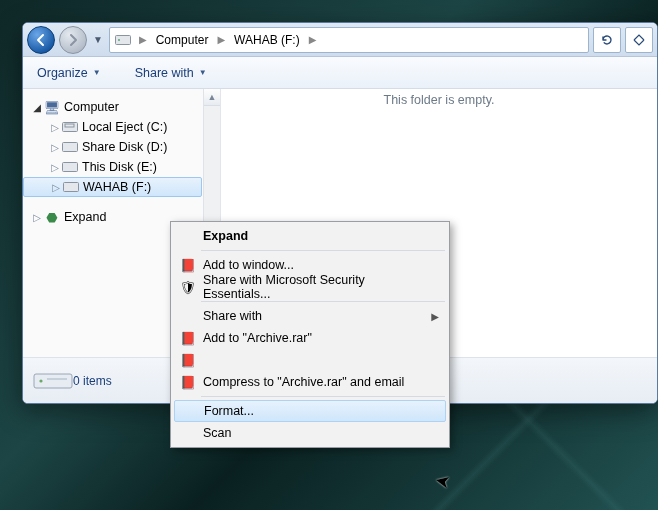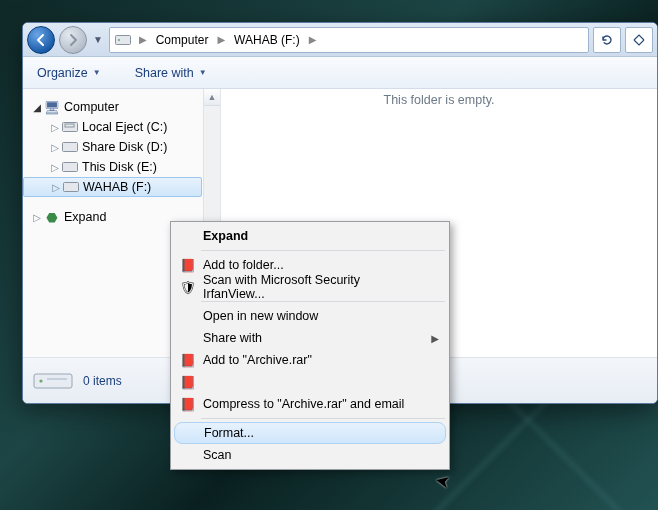--- a/index.html
+++ b/index.html
@@ -36,28 +36,28 @@
   .tree-item { display:flex; align-items:center; height:20px; padding-left:8px; white-space:nowrap; }
   .tree-item .twisty { width:12px; font-size:10px; color:#7b8a9e; text-align:center; }
   .tree-item .twisty.open { color:#333; }
   .tree-item .ticon { width:18px; display:inline-flex; align-items:center; justify-content:center; margin-right:3px; font-size:13px; }
   .tree-item.depth1 { padding-left:26px; }
   .tree-item.sel { background: linear-gradient(#e7f2fd,#cfe6fb); border:1px solid #9ec7f0; border-radius:2px; margin-right:18px; }
   .tree-group { margin-bottom:10px; }
 
   .content-pane { flex:1; background:#fff; display:flex; align-items:flex-start; justify-content:center; padding-top:4px; color:#6c7a88; font-size:12.5px; }
 
-  .status-row { height:46px; border-top:1px solid #dde3ea; background: linear-gradient(#f3f6fa,#e7edf4); display:flex; align-items:center; padding:0 10px; gap:10px; font-size:12px; color:#1a3e7a; }
+  .status-row { height:46px; border-top:1px solid #dde3ea; background: linear-gradient(#f3f6fa,#e7edf4); display:flex; align-items:center; padding:0 10px; font-size:12px; color:#1a3e7a; }
   .status-icon { width:40px; height:32px; display:flex; align-items:center; justify-content:center; }
 
   
   .ctx { position:absolute; left:170px; top:221px; width:280px; background:#f2f2f2; border:1px solid #9a9da2; box-shadow: 3px 3px 8px rgba(0,0,0,0.35); font-size:12.5px; padding:3px 2px; }
   .ctx-item { display:flex; align-items:center; height:22px; padding: 0 24px 0 30px; position:relative; }
   .ctx-item.bold { font-weight:700; }
-  .ctx-item.hover { background: linear-gradient(#e7f2fd,#cfe6fb); border:1px solid #aed2f4; border-radius:8px; margin:0 1px; padding-left:29px; }
+  .ctx-item.hover { background: linear-gradient(#e7f2fd,#cfe6fb); border:1px solid #aed2f4; border-radius:2px; margin:0 1px; padding-left:29px; }
   .ctx-item .cicon { position:absolute; left:6px; width:18px; text-align:center; font-size:13px; }
   .ctx-item .sub { position:absolute; right:8px; font-size:10px; color:#555; }
   .ctx-sep { height:1px; background:#d6d9dd; margin:3px 2px 3px 28px; }
 
   .cursor { position:absolute; left:435px; top:470px; font-size:18px; color:#000; text-shadow: 0 0 2px #fff; pointer-events:none; transform: scaleX(-1) rotate(-12deg); }
 
   
   .drive-ic rect { fill:#e4e8ec; stroke:#8a94a0; stroke-width:1; }
   .pc-ic { color:#4a6a9a; }
 
@@ -200,30 +200,27 @@
   </div>
 </div>
 
 <div class="ctx" id="ctx">
     <div class="ctx-item bold">
       <span>Expand</span>
     </div>
     <div class="ctx-sep"></div>
     <div class="ctx-item">
       <span class="cicon">📕</span>
-      <span>Add to folder...</span>
+      <span>Add to window...</span>
     </div>
     <div class="ctx-item">
       <span class="cicon">🛡</span>
-      <span>Scan with Microsoft Security IrfanView...</span>
+      <span>Share with Microsoft Security Essentials...</span>
     </div>
     <div class="ctx-sep"></div>
-    <div class="ctx-item">
-      <span>Open in new window</span>
-    </div>
     <div class="ctx-item">
       <span>Share with</span>
       <span class="sub">▶</span>
     </div>
     <div class="ctx-item">
       <span class="cicon">📕</span>
       <span>Add to "Archive.rar"</span>
     </div>
     <div class="ctx-item">
       <span class="cicon">📕</span>

